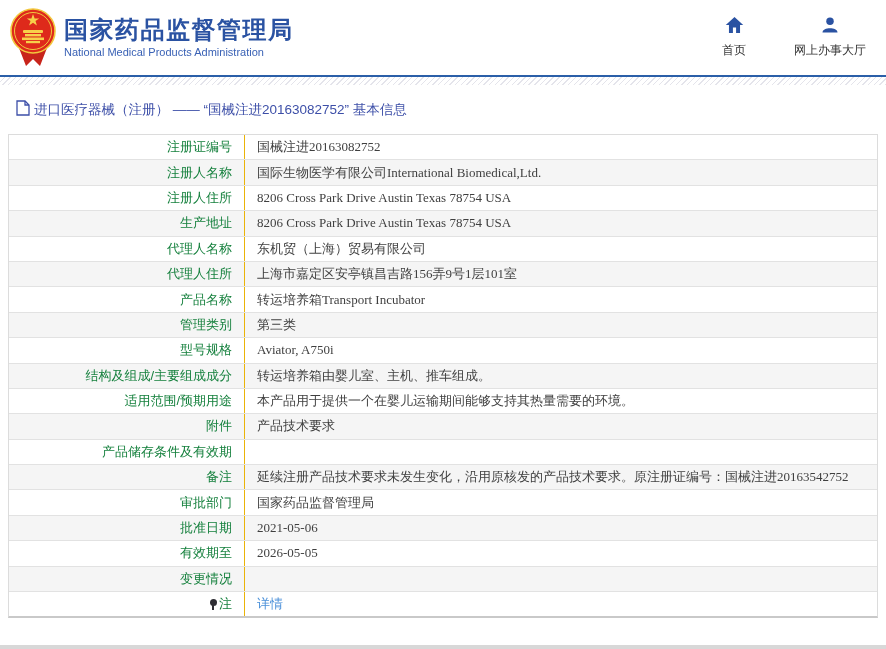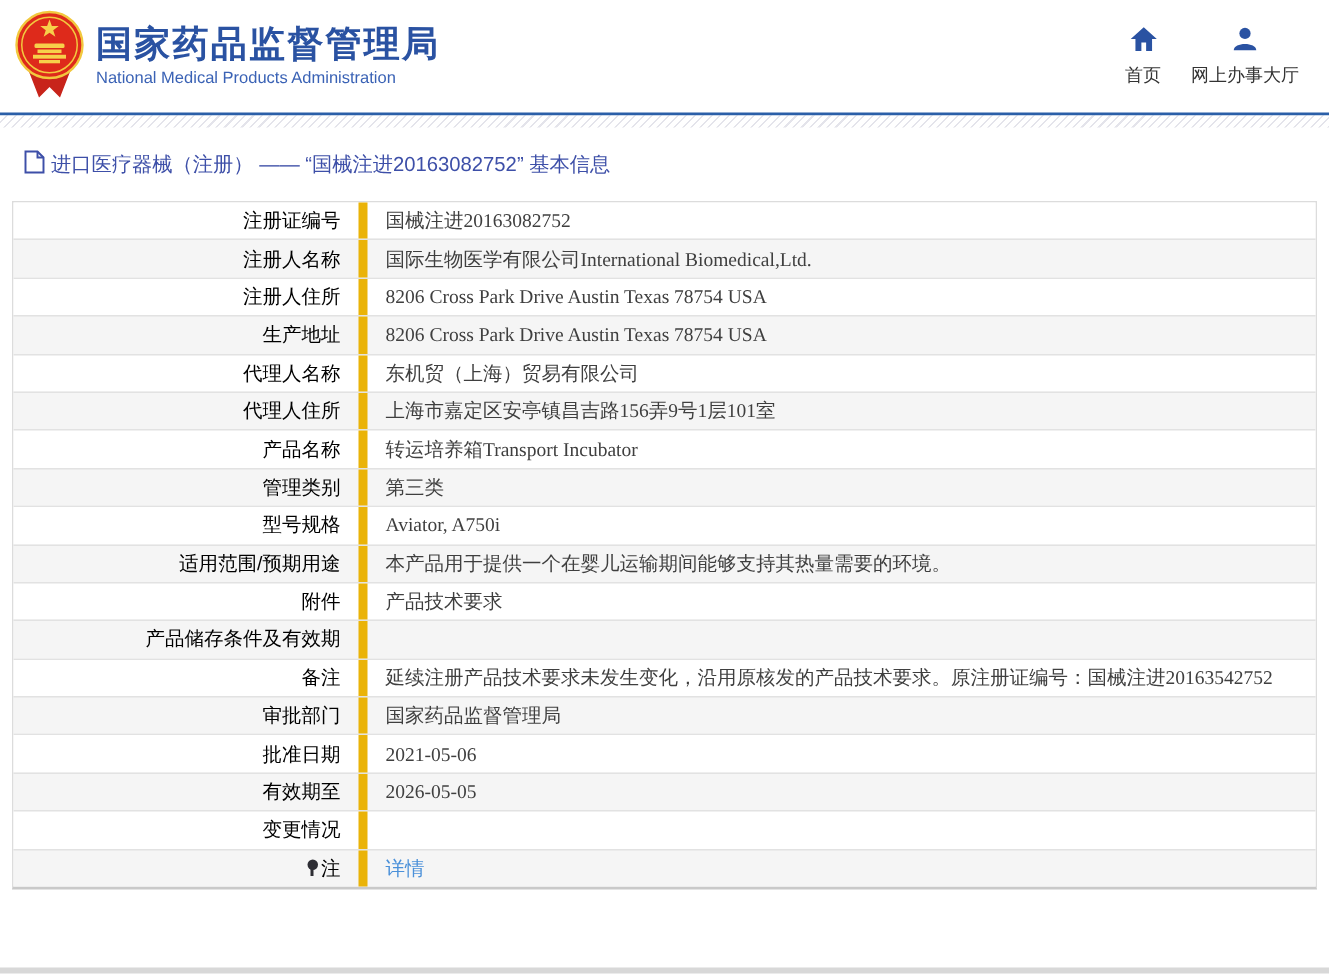--- a/index.html
+++ b/index.html
@@ -7,39 +7,39 @@
     font-family:"Liberation Sans","DejaVu Sans",sans-serif; }
 
   
   .header { height:75px; display:flex; align-items:center; padding:0 20px 0 10px; background:#fff; }
   .emblem { flex:0 0 auto; margin-top:2px; }
   .titles { margin-left:8px; }
   .title-zh { font-size:24px; font-weight:bold; color:#2a52a2; letter-spacing:1.5px; line-height:1.1; }
   .title-en { font-size:11px; color:#3a62b5; margin-top:3px; }
   .query { margin-left:22px; display:flex; align-items:center; font-size:16px; color:#26262c; cursor:pointer; }
   .query svg { margin-right:3px; }
-  .nav { margin-left:auto; display:flex; gap:20px; }
+  .nav { margin-left:auto; display:flex; gap:48px;font-family:Liberation Mono, monospace; }
   .nav-item { display:flex; flex-direction:column; align-items:center; font-size:12px; color:#333; cursor:pointer; }
   .nav-item svg { margin-bottom:4px; }
 
   .header-line { height:2px; background:#2b5fa8; }
   .hatch { height:8px; background:repeating-linear-gradient(135deg,#ffffff 0 3px,#e4e4eb 3px 4px); }
 
   
   .breadcrumb { margin:15px 8px 15px 16px; display:flex; align-items:center;
     color:#3d4fa8; font-size:13.5px; }
   .breadcrumb svg { margin-right:4px; flex:0 0 auto; }
 
   
   .info-table { margin:0 8px; border:1px solid #dcdcdc; border-bottom:2px solid #c9c9c9; }
   .trow { display:flex; align-items:stretch; border-top:1px solid #e2e2e2; background:#fff; }
   .trow:first-child { border-top:none; }
   .trow:nth-child(even) { background:#f5f5f5; }
   .tlabel { width:236px; min-height:24.4px; display:flex; align-items:center; justify-content:flex-end;
-    padding-right:12px; color:#000000; font-size:13px; border-right:6px solid #eab308; }
+    padding-right:12px; color:#15803d; font-size:13px; border-right:1px solid #eab308; }
   .tvalue { flex:1; display:flex; align-items:center; padding-left:12px; color:#3f3f3f; font-size:13px;font-family:Liberation Serif, serif; }
   .detail-link { color:#4a90d9; text-decoration:none; }
 
   .pin { position:relative; width:9px; height:11px; margin-right:1px; display:inline-block; }
   .pin::before { content:""; position:absolute; top:0; left:1px; width:7px; height:7px; border-radius:50%; background:#2e2e34; }
   .pin::after  { content:""; position:absolute; left:3px; top:6px; width:2px; height:5px; background:#2e2e34; }
 
   .footer-strip { position:fixed; left:0; bottom:0; width:886px; height:4px; background:#d8d8d8; }
 </style>
 </head>
@@ -126,20 +126,24 @@
     </div>
     <div class="trow">
       <div class="tlabel">管理类别</div>
       <div class="tvalue">第三类</div>
     </div>
     <div class="trow">
       <div class="tlabel">型号规格</div>
       <div class="tvalue">Aviator, A750i</div>
     </div>
     <div class="trow">
+      <div class="tlabel">结构及组成/主要组成成分</div>
+      <div class="tvalue">转运培养箱由婴儿室、主机、推车组成。</div>
+    </div>
+    <div class="trow">
       <div class="tlabel">适用范围/预期用途</div>
       <div class="tvalue">本产品用于提供一个在婴儿运输期间能够支持其热量需要的环境。</div>
     </div>
     <div class="trow">
       <div class="tlabel">附件</div>
       <div class="tvalue">产品技术要求</div>
     </div>
     <div class="trow">
       <div class="tlabel">产品储存条件及有效期</div>
       <div class="tvalue"></div>

